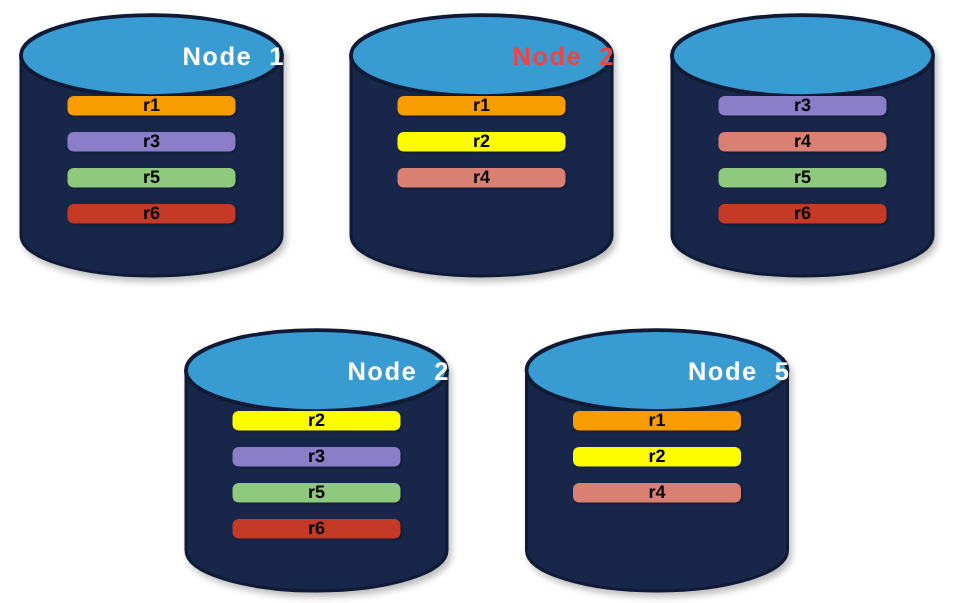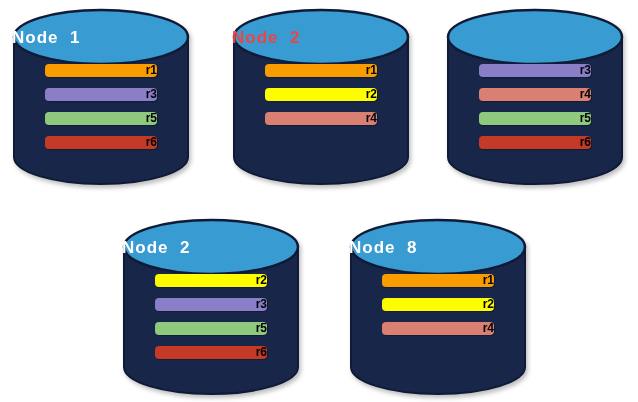--- a/index.html
+++ b/index.html
@@ -26,40 +26,40 @@
     height: 178px;
     filter: drop-shadow(2px 3px 2px rgba(110,110,110,0.45));
   }
   .node-title {
     position: absolute;
     left: 0;
     right: 0;
     top: 19px;
     height: 22px;
     line-height: 22px;
-    text-align: left;
+    text-align: right;
     font-size: 17px;
     font-weight: bold;
     letter-spacing: 1px;
     white-space: pre;
   }
   .bars {
     position: absolute;
     left: 0;
     top: 0;
     width: 178px;
     height: 178px;
   }
   .bar {
     position: absolute;
     left: 33px;
     width: 112px;
     height: 13px;
     border-radius: 4px;
-    text-align: right;
+    text-align: center;
     font-size: 12px;
     font-weight: bold;
     line-height: 13px;
     box-shadow: 1px 1px 1px rgba(0,0,0,0.25);
   }
 </style>
 </head>
 <body>
 
 <div class="stage" id="stage" style="width: 638px; height: 402px; background: rgb(255, 255, 255);">
@@ -111,20 +111,20 @@
         <div class="bar" style="top: 80px; background: rgb(138, 126, 201); color: rgb(0, 0, 0);">r3</div>
         <div class="bar" style="top: 104px; background: rgb(143, 201, 125); color: rgb(0, 0, 0);">r5</div>
         <div class="bar" style="top: 128px; background: rgb(197, 58, 38); color: rgb(0, 0, 0);">r6</div>
       </div>
   </div>
     <div class="node" style="left: 349px; top: 218px; width: 178px; height: 178px;">
     <svg class="cyl" viewBox="0 0 178 178" aria-hidden="true">
       <path class="body" d="M 2 29 L 2 149 A 87 27 0 0 0 176 149 L 176 29 Z" stroke-width="2" fill="#172649" stroke="#0F1B36"></path>
       <ellipse class="top" cx="89" cy="29" rx="87" ry="27" stroke-width="2.5" fill="#389BD2" stroke="#0F1B36"></ellipse>
     </svg>
-    <div class="node-title" style="color: rgb(255, 255, 255);">Node  8</div>
+    <div class="node-title" style="color: rgb(255, 255, 255);">Node  5</div>
     <div class="bars">
         <div class="bar" style="top: 56px; background: rgb(249, 156, 0); color: rgb(0, 0, 0);">r1</div>
         <div class="bar" style="top: 80px; background: rgb(253, 253, 0); color: rgb(0, 0, 0);">r2</div>
         <div class="bar" style="top: 104px; background: rgb(217, 128, 115); color: rgb(0, 0, 0);">r4</div>
       </div>
   </div>
   </div>
 
 </body></html>

